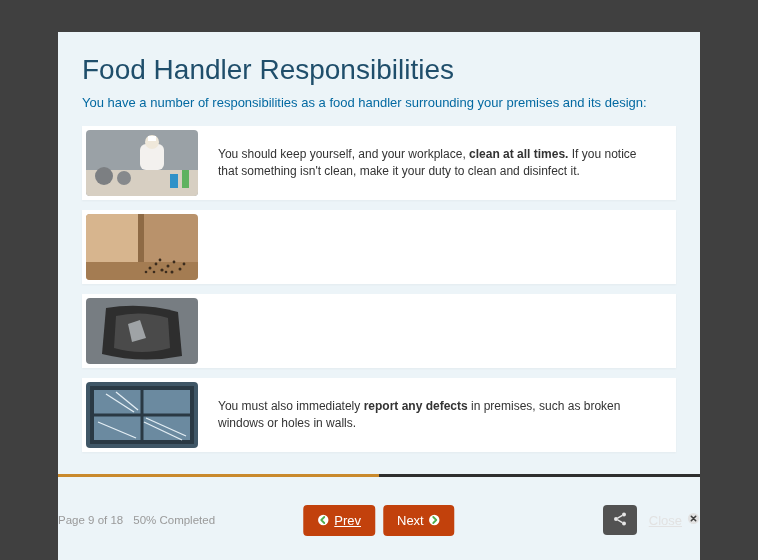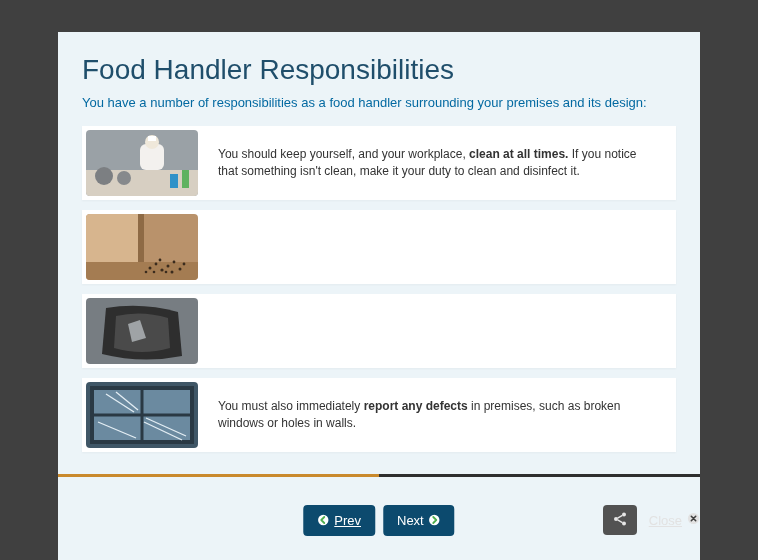--- a/index.html
+++ b/index.html
@@ -86,21 +86,21 @@
     align-items: center;
     color: #9a9a9a;
     font-size: 11.5px;
   }
   .status { flex: 0 0 auto; display: flex; gap: 10px; }
   .nav { position: absolute; left: 50%; transform: translateX(-50%); display: flex; gap: 8px; }
   .btn {
     display: inline-flex;
     align-items: center;
     gap: 5px;
-    background: #0c4a6e;
+    background: #c2410c;
     color: #fff;
     border: none;
     border-radius: 4px;
     padding: 8px 14px;
     font-size: 13px;
     cursor: pointer;
   }
   .btn .label { text-decoration: underline; }
   .btn.next .label { text-decoration: none; }
   .right-controls {
@@ -213,20 +213,24 @@
       <span>You must also immediately </span><b>report any defects</b><span> in premises, such as broken windows or holes in walls.</span><b></b><span></span>
     </div>
   </div>
 </div>
 
 <div class="progress-line">
   <div class="progress-fill" style="width:50%"></div>
 </div>
 
 <div class="footer">
+  <div class="status">
+    <span>Page 9 of 18</span>
+    <span>50% Completed</span>
+  </div>
 
   <div class="nav">
     <button class="btn">
       <span class="arrow-icon">
         <svg width="12" height="12" viewBox="0 0 12 12">
             <circle cx="6" cy="6" r="5.2" fill="#fff"></circle>
             <path d="M7 3 L4 6 L7 9" fill="none" stroke="#4fae4e" stroke-width="1.8" stroke-linecap="round" stroke-linejoin="round"></path>
           </svg>
       </span>
       <span class="label">Prev</span>

